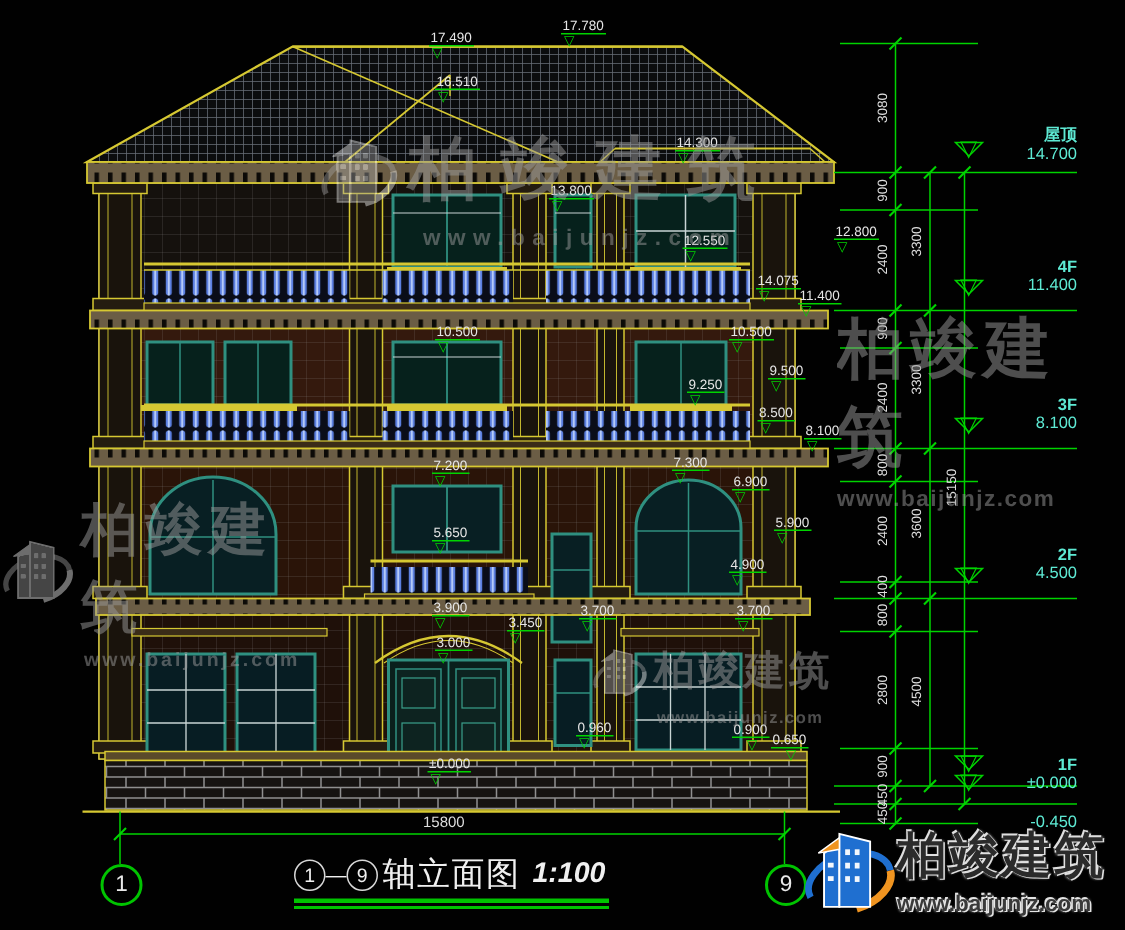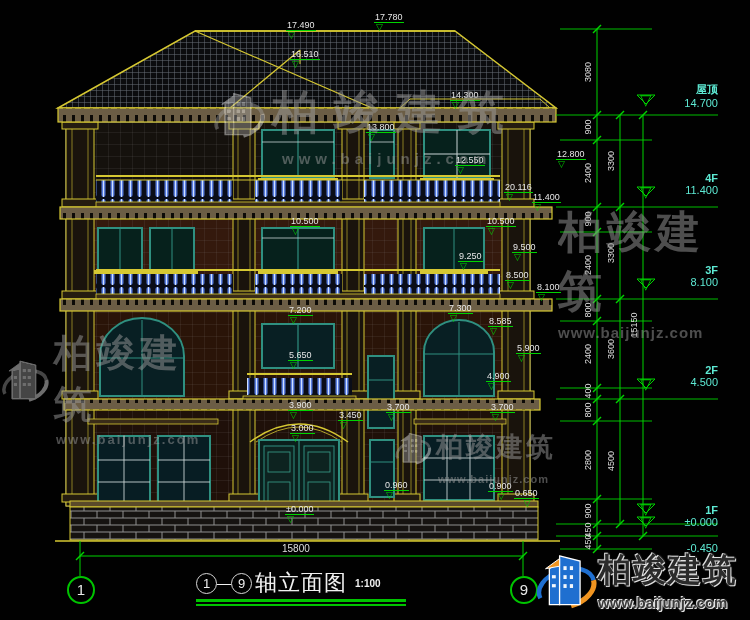--- a/index.html
+++ b/index.html
@@ -15,21 +15,21 @@
   .fmark .fl{font-size:11px;font-weight:bold;display:block;}
   .fmark .fv{font-size:11px;display:block;}
   .ftri{position:absolute;color:#00d400;font-size:15px;line-height:12px;z-index:30;}
   .bubble{position:absolute;width:24px;height:24px;border:2px solid #00c400;border-radius:50%;
           color:#e8e8e8;font-size:15px;text-align:center;line-height:24px;z-index:30;background:#000;}
   #titleblock{position:absolute;left:196px;top:568px;z-index:35;color:#f0f0f0;white-space:nowrap;}
   #titleblock .circ{display:inline-block;width:19px;height:19px;border:1.5px solid #d8d8d8;border-radius:50%;
           font-size:13px;line-height:19px;text-align:center;vertical-align:middle;}
   #titleblock .dash{font-size:14px;vertical-align:middle;}
   #titleblock .big{font-size:22px;font-weight:normal;vertical-align:middle;letter-spacing:1px;margin-left:3px;}
-  #titleblock .sc{font-size:10px;font-weight:bold;vertical-align:middle;margin-left:8px;}
+  #titleblock .sc{font-size:19px;font-weight:bold;vertical-align:middle;margin-left:8px;font-style:italic;}
   .tl-under1{position:absolute;left:196px;top:599px;width:210px;height:3px;background:#00c400;z-index:35;}
   .tl-under2{position:absolute;left:196px;top:604px;width:210px;height:1.5px;background:#00c400;z-index:35;}
   .wm{position:absolute;z-index:40;pointer-events:none;}
   .wm .row{display:flex;align-items:center;}
   .wm.grey{opacity:.5;}
   .wm .cn{font-weight:bold;color:#9a9a9a;}
   .wm .url{font-weight:bold;color:#9a9a9a;}
   .wm.grey svg{filter:grayscale(1) brightness(1.6);opacity:.85;}
   #wm5 .cn{color:#2b2b2b;text-shadow:0 0 2px #e8e8e8,1px 1px 0 #dcdcdc,-1px -1px 0 #dcdcdc;}
   #wm5 .url{color:#3a3a3a;text-shadow:0 0 2px #f0f0f0,1px 1px 0 #e0e0e0,-1px -1px 0 #e0e0e0;}
@@ -324,31 +324,31 @@
 
 
 <div id="labels">
       <div class="lbl" style="left: 286px; top: 20px;"><span class="v">17.490</span><span class="m">▽</span></div>
       <div class="lbl" style="left: 374px; top: 12px;"><span class="v">17.780</span><span class="m">▽</span></div>
       <div class="lbl" style="left: 290px; top: 49px;"><span class="v">16.510</span><span class="m">▽</span></div>
       <div class="lbl" style="left: 450px; top: 90px;"><span class="v">14.300</span><span class="m">▽</span></div>
       <div class="lbl" style="left: 366px; top: 122px;"><span class="v">13.800</span><span class="m">▽</span></div>
       <div class="lbl" style="left: 520px; top: 149px; margin-left: 36px;"><span class="v">12.800</span><span class="m">▽</span></div>
       <div class="lbl" style="left: 455px; top: 155px;"><span class="v">12.550</span><span class="m">▽</span></div>
-      <div class="lbl" style="left: 504px; top: 182px;"><span class="v">20.116</span><span class="m">▽</span></div>
+      <div class="lbl" style="left: 504px; top: 182px;"><span class="v">14.075</span><span class="m">▽</span></div>
       <div class="lbl" style="left: 532px; top: 192px;"><span class="v">11.400</span><span class="m">▽</span></div>
       <div class="lbl" style="left: 290px; top: 216px;"><span class="v">10.500</span><span class="m">▽</span></div>
       <div class="lbl" style="left: 486px; top: 216px;"><span class="v">10.500</span><span class="m">▽</span></div>
       <div class="lbl" style="left: 512px; top: 242px;"><span class="v">9.500</span><span class="m">▽</span></div>
       <div class="lbl" style="left: 458px; top: 251px;"><span class="v">9.250</span><span class="m">▽</span></div>
       <div class="lbl" style="left: 505px; top: 270px;"><span class="v">8.500</span><span class="m">▽</span></div>
       <div class="lbl" style="left: 536px; top: 282px;"><span class="v">8.100</span><span class="m">▽</span></div>
       <div class="lbl" style="left: 288px; top: 305px;"><span class="v">7.200</span><span class="m">▽</span></div>
       <div class="lbl" style="left: 448px; top: 303px;"><span class="v">7.300</span><span class="m">▽</span></div>
-      <div class="lbl" style="left: 488px; top: 316px;"><span class="v">8.585</span><span class="m">▽</span></div>
+      <div class="lbl" style="left: 488px; top: 316px;"><span class="v">6.900</span><span class="m">▽</span></div>
       <div class="lbl" style="left: 516px; top: 343px;"><span class="v">5.900</span><span class="m">▽</span></div>
       <div class="lbl" style="left: 288px; top: 350px;"><span class="v">5.650</span><span class="m">▽</span></div>
       <div class="lbl" style="left: 486px; top: 371px;"><span class="v">4.900</span><span class="m">▽</span></div>
       <div class="lbl" style="left: 288px; top: 400px;"><span class="v">3.900</span><span class="m">▽</span></div>
       <div class="lbl" style="left: 386px; top: 402px;"><span class="v">3.700</span><span class="m">▽</span></div>
       <div class="lbl" style="left: 490px; top: 402px;"><span class="v">3.700</span><span class="m">▽</span></div>
       <div class="lbl" style="left: 338px; top: 410px;"><span class="v">3.450</span><span class="m">▽</span></div>
       <div class="lbl" style="left: 290px; top: 423px;"><span class="v">3.000</span><span class="m">▽</span></div>
       <div class="lbl" style="left: 384px; top: 480px;"><span class="v">0.960</span><span class="m">▽</span></div>
       <div class="lbl" style="left: 488px; top: 481px; text-align: center;"><span class="v">0.900</span><span class="m">▽</span></div>

